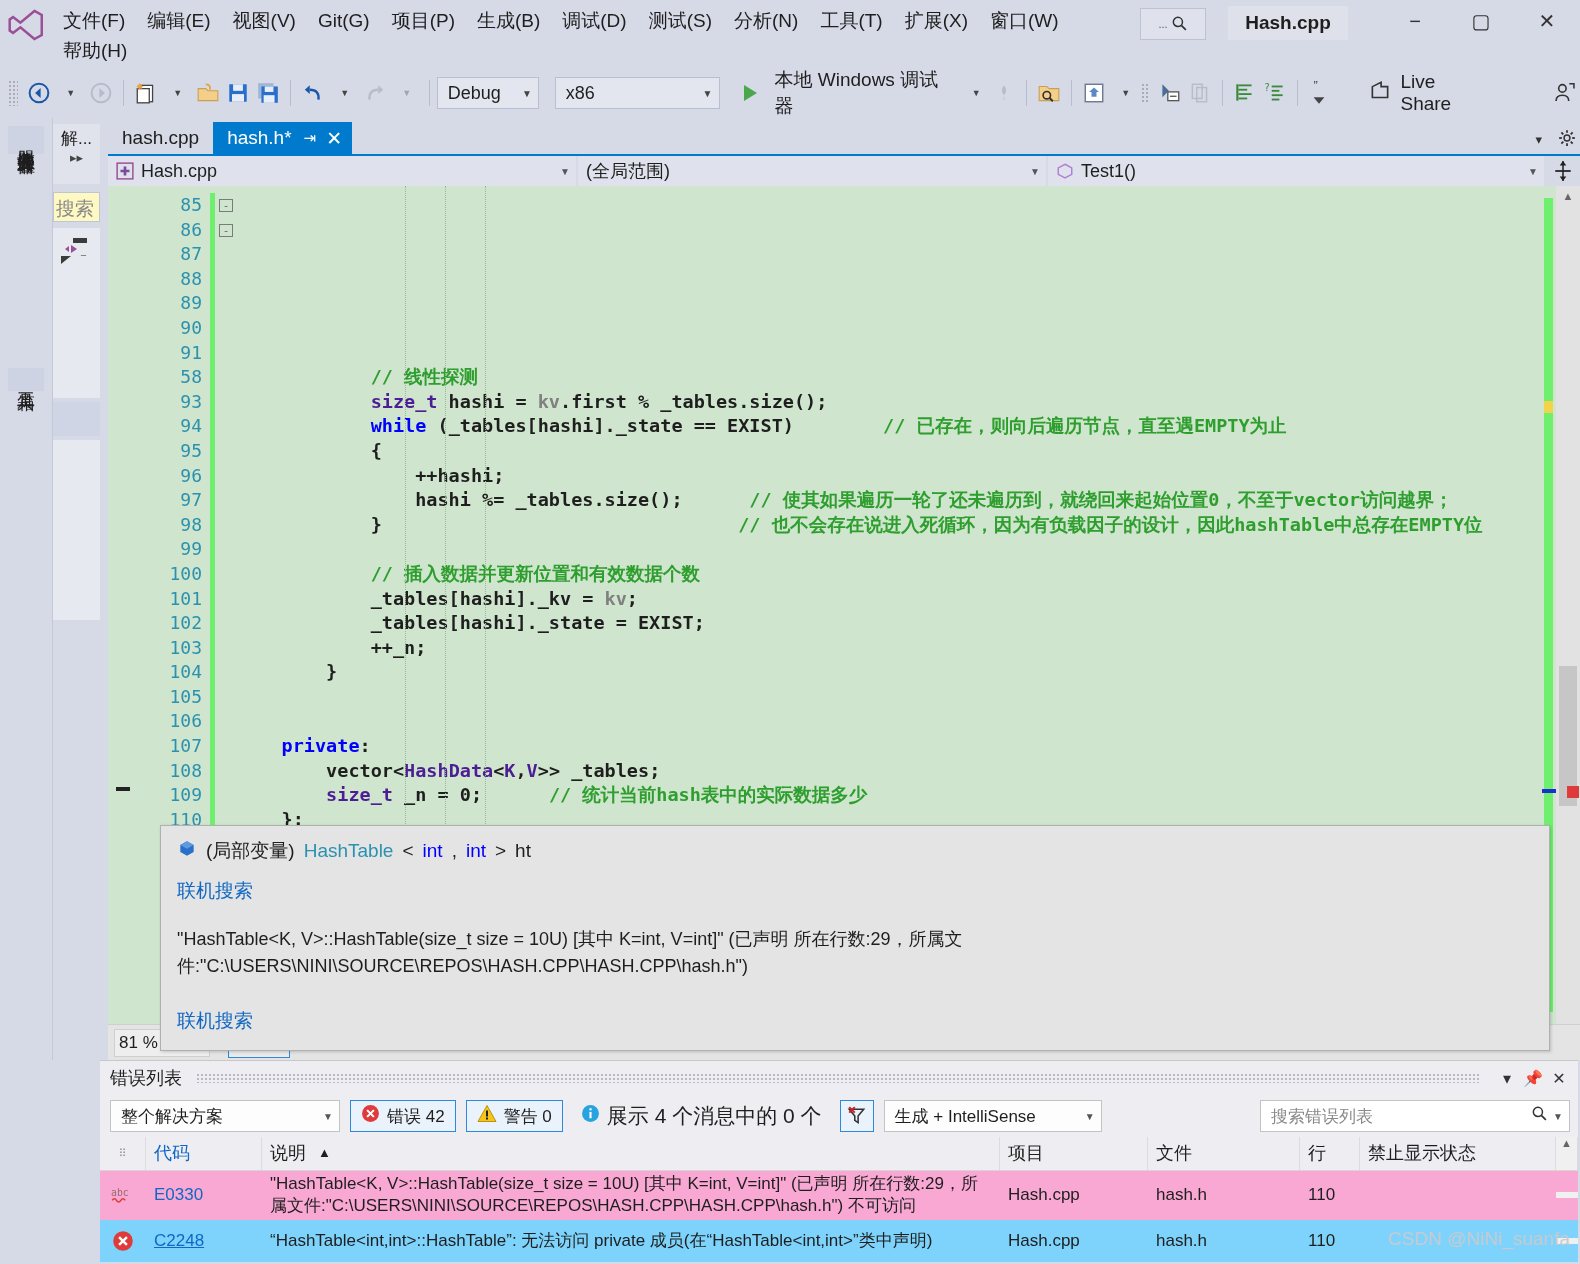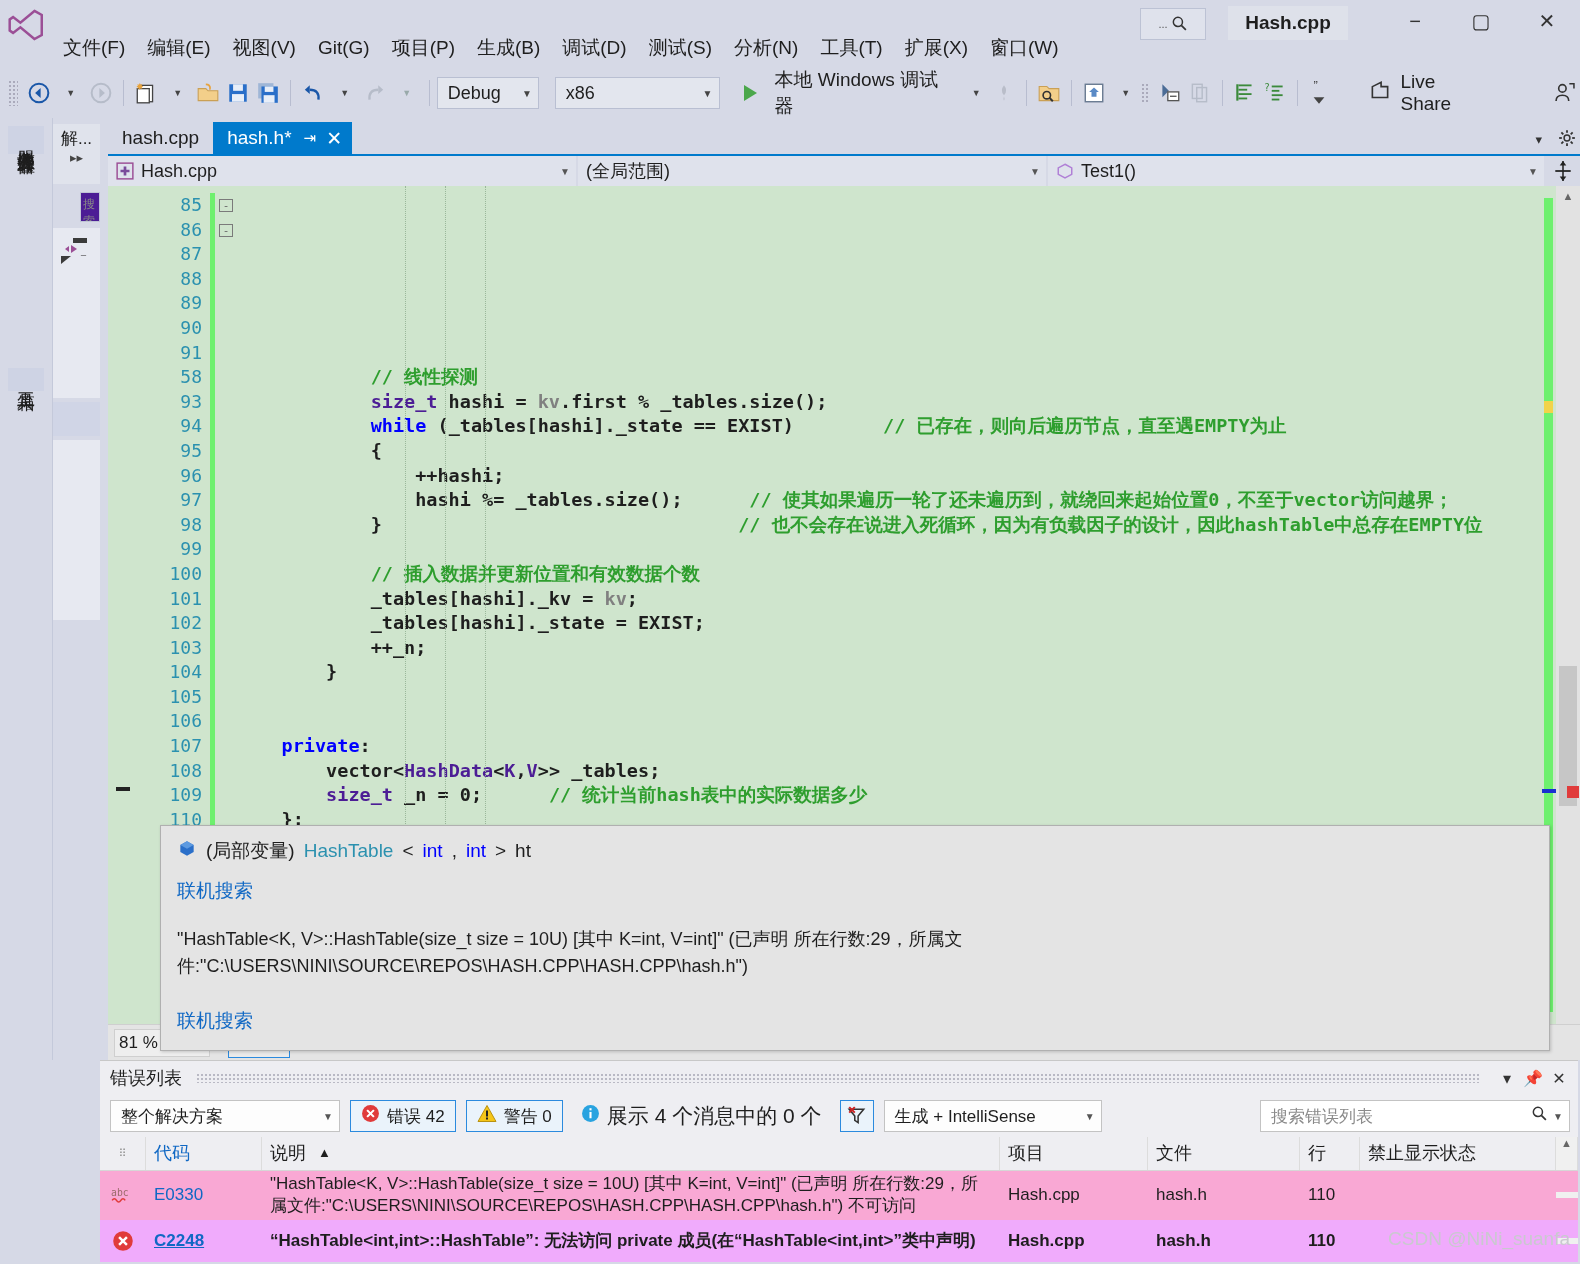--- a/index.html
+++ b/index.html
@@ -30,21 +30,20 @@
     display: flex; align-items: flex-start; justify-content: center;
     padding-top: 7px;
   }
   .menus {
     flex: 1;
     padding-top: 6px;
     display: flex;
     flex-wrap: wrap;
     align-content: flex-start;
     max-width: 1080px;
-    margin-top: 27px;
   }
   .menu-item {
     font-size: 19px;
     color: #1e1e1e;
     padding: 3px 11px;
     line-height: 24px;
     white-space: nowrap;
     cursor: default;
   }
   .menu-row2 { width: 100%; display: flex; }
@@ -165,26 +164,25 @@
     background: #e0e3ec;
     height: 60px;
     font-size: 17px; color: #1e1e1e;
     padding: 3px 4px;
     text-align: center;
   }
   .mp-head .dots { font-size: 13px; color: #444; }
   .mp-search {
     margin-top: 8px;
     height: 30px;
-    background: #4c1d95;
+    background: #fef9c3;
     border: 1px solid #c0c5d6;
-    font-size: 12px; color: #888;
+    font-size: 19px; color: #888;
     padding: 3px 2px;
     overflow: hidden;
-    margin-left: 27px;
   }
   .mp-tree {
     margin-top: 6px;
     background: #e7e9f1;
     height: 170px;
     padding: 8px 4px;
     font-size: 14px;
   }
   .mp-strip { height: 34px; background: #d0d5e6; margin-top: 4px; }
   .mp-strip2 { height: 180px; background: #e7e9f1; margin-top: 4px;}
@@ -433,21 +431,21 @@
 
   .grid { flex: 1; display: flex; flex-direction: column; min-height: 0; background: #fff; }
   .ghead {
     display: flex; height: 34px; align-items: center;
     background: #eeeef2; border-bottom: 1px solid #d6d6d6;
     font-size: 18px; color: #1e1e1e;
   }
   .ghead > div { padding: 0 8px; border-right: 1px solid #dcdcdc; height: 100%; display: flex; align-items: center; }
   .grow { display: flex; font-size: 17px; color: #1e1e1e; min-height: 42px; align-items: center; }
   .grow.alt { background: #f9a8d4; }
-  .grow.sel { background: #f0abfc; font-weight: bold; }
+  .grow.sel { background: #7dd3fc; }
   .grow > div { padding: 3px 8px; display: flex; align-items: center; }
   .c-icon { width: 46px; justify-content: center; flex: none; }
   .c-code { width: 116px; flex: none; color: #1068c4; }
   .c-desc { flex: 1; min-width: 0; line-height: 22px; }
   .c-proj { width: 148px; flex: none; }
   .c-file { width: 152px; flex: none; }
   .c-line { width: 60px; flex: none; }
   .c-sup  { width: 196px; flex: none; }
   .underline { text-decoration: underline; }
   .gscroll { width: 22px; flex: none; background: #f0f0f0; display: flex; flex-direction: column; align-items: center; padding-top: 3px; font-size: 11px; color: #666; }

